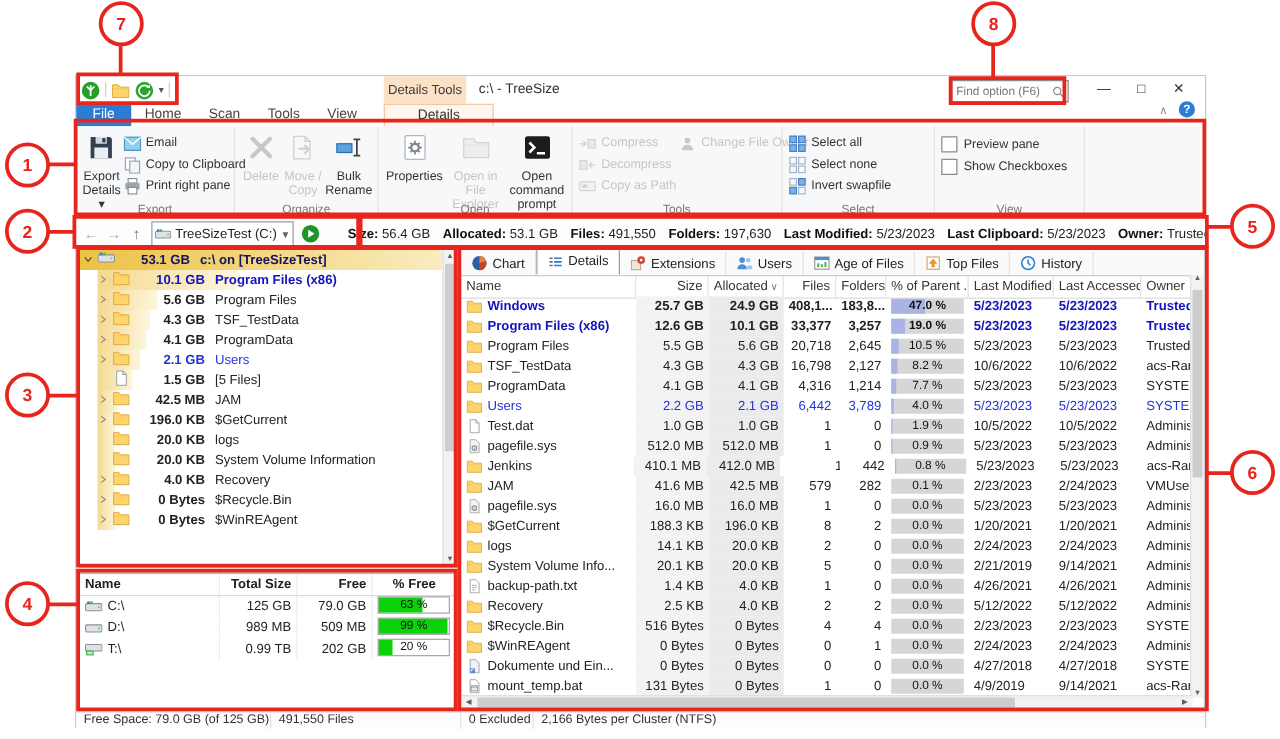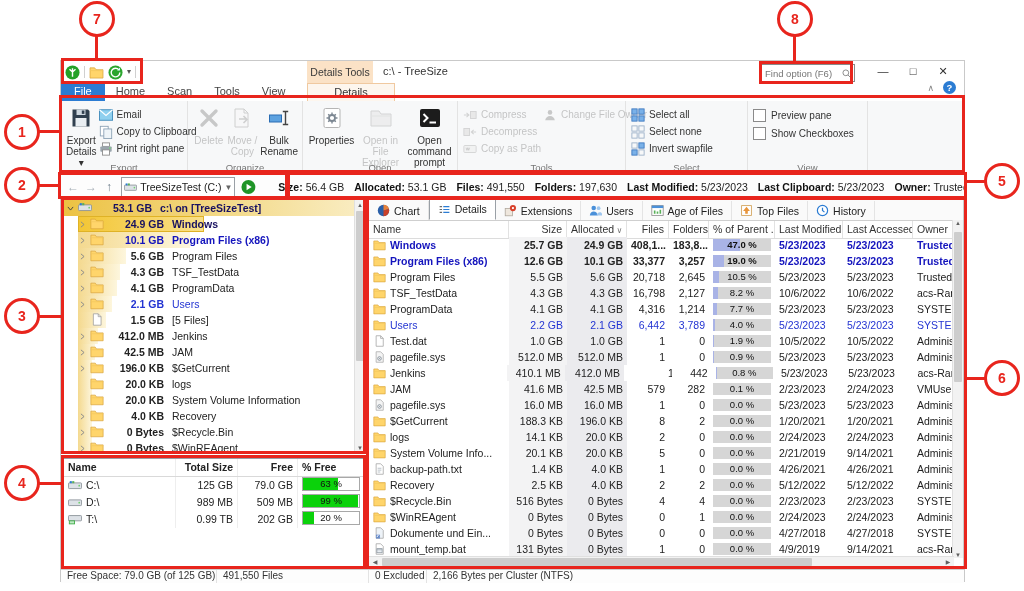--- a/index.html
+++ b/index.html
@@ -89,21 +89,21 @@
   .drivepane{position:absolute;left:2px;top:397px;width:303px;height:111px;border:1px solid #9aa0a6;
              box-sizing:border-box;background:#fff;overflow:hidden;font-size:10.5px;}
   .dhead{display:flex;height:17px;line-height:17px;font-weight:bold;color:#222;border-bottom:1px solid #d9d9d9;}
   .drow{display:flex;height:17px;line-height:17px;align-items:center;}
   .dc{box-sizing:border-box;padding:0 4px;border-right:1px solid #eee;height:100%;}
   .dc0{width:112px;display:flex;align-items:center;gap:4px;}
   .dc1{width:62px;text-align:right;}
   .dc2{width:60px;text-align:right;}
   .dc3{flex:1;border-right:0;}
   .dhead .dc1,.dhead .dc2{text-align:right;}
-  .dhead .dc3{}
+  .dhead .dc3{text-align:center;}
   .drow .icn{width:14px;height:12px;}
   .pbar{position:relative;width:56px;height:12px;border:1px solid #a8a8a8;background:#fff;margin-top:0px;}
   .pbar .fill{position:absolute;left:0;top:0;height:100%;background:#0bd20b;}
   .pbar .ptxt{position:absolute;width:100%;text-align:center;font-size:9.5px;line-height:12px;color:#111;}
   
   .rightpane{position:absolute;left:307px;top:138px;width:596px;height:370px;border:1px solid #c9c9c9;
              box-sizing:border-box;background:#fff;overflow:hidden;}
   .dtabs{display:flex;height:20px;border-bottom:1px solid #cfcfcf;background:#fafafa;align-items:flex-end;}
   .dtab{display:flex;align-items:center;gap:4px;padding:0 8px;height:19px;font-size:10.5px;color:#222;
         border-right:1px solid #e4e4e4;}
@@ -428,26 +428,20 @@
 
     <div class="treepane" id="treepane">
         <div class="trow root"><span class="bar" style="left: 0px; width: calc(100% - 11px);"></span><span class="chev tc"><svg viewBox="0 0 8 8">
               <path d="M1 2.2l3 3.6 3-3.6" fill="none" stroke="#444" stroke-width="1.1"></path>
             </svg></span><span class="icn tc"><svg viewBox="0 0 16 12">
               <rect x=".5" y="3" width="15" height="6.5" rx="1" fill="#dde2e7" stroke="#8a9198"></rect>
               <circle cx="12.8" cy="6.2" r="1" fill="#6fcf6f"></circle>
               <rect x="2" y="1" width="2.4" height="2.4" fill="#2b7cd3"></rect>
               <rect x="4.8" y="1" width="2.4" height="2.4" fill="#58b058"></rect>
             </svg></span><span class="tsize tc">53.1 GB</span><span class="tname tc">c:\ on [TreeSizeTest]</span></div>
-        <div class="trow selected"><span class="bar" style="left: 14px; width: 126px;"></span><span class="tc" style="display: inline-block; width: 12px;"></span><span class="chev tc"><svg viewBox="0 0 8 8">
-              <path d="M2.2 1l3.6 3-3.6 3" fill="none" stroke="#8a8a8a" stroke-width="1.1"></path>
-            </svg></span><span class="icn tc"><svg viewBox="0 0 16 14">
-              <path d="M1 2h5l1.5 2H15v9H1z" fill="#ffd56b" stroke="#d9a43c" stroke-width=".8"></path>
-              <path d="M1 5h14" stroke="#f3c85e" stroke-width=".9"></path>
-            </svg></span><span class="tsize tc">24.9 GB</span><span class="tname tc">Windows</span></div>
         <div class="trow bold-blue"><span class="bar" style="left: 14px; width: 112px;"></span><span class="tc" style="display: inline-block; width: 12px;"></span><span class="chev tc"><svg viewBox="0 0 8 8">
               <path d="M2.2 1l3.6 3-3.6 3" fill="none" stroke="#8a8a8a" stroke-width="1.1"></path>
             </svg></span><span class="icn tc"><svg viewBox="0 0 16 14">
               <path d="M1 2h5l1.5 2H15v9H1z" fill="#ffd56b" stroke="#d9a43c" stroke-width=".8"></path>
               <path d="M1 5h14" stroke="#f3c85e" stroke-width=".9"></path>
             </svg></span><span class="tsize tc">10.1 GB</span><span class="tname tc">Program Files (x86)</span></div>
         <div class="trow normal"><span class="bar" style="left: 14px; width: 47.6px;"></span><span class="tc" style="display: inline-block; width: 12px;"></span><span class="chev tc"><svg viewBox="0 0 8 8">
               <path d="M2.2 1l3.6 3-3.6 3" fill="none" stroke="#8a8a8a" stroke-width="1.1"></path>
             </svg></span><span class="icn tc"><svg viewBox="0 0 16 14">
               <path d="M1 2h5l1.5 2H15v9H1z" fill="#ffd56b" stroke="#d9a43c" stroke-width=".8"></path>
@@ -468,26 +462,20 @@
         <div class="trow blue"><span class="bar" style="left: 14px; width: 33.6px;"></span><span class="tc" style="display: inline-block; width: 12px;"></span><span class="chev tc"><svg viewBox="0 0 8 8">
               <path d="M2.2 1l3.6 3-3.6 3" fill="none" stroke="#8a8a8a" stroke-width="1.1"></path>
             </svg></span><span class="icn tc"><svg viewBox="0 0 16 14">
               <path d="M1 2h5l1.5 2H15v9H1z" fill="#ffd56b" stroke="#d9a43c" stroke-width=".8"></path>
               <path d="M1 5h14" stroke="#f3c85e" stroke-width=".9"></path>
             </svg></span><span class="tsize tc">2.1 GB</span><span class="tname tc">Users</span></div>
         <div class="trow normal"><span class="bar" style="left: 14px; width: 28px;"></span><span class="tc" style="display: inline-block; width: 12px;"></span><span class="chev tc"></span><span class="icn tc"><svg viewBox="0 0 14 16">
               <path d="M2.5 1h6L12 4.5V15h-9.5z" fill="#fff" stroke="#a0a0a0"></path>
               <path d="M8.5 1v3.5H12" fill="none" stroke="#a0a0a0"></path>
             </svg></span><span class="tsize tc">1.5 GB</span><span class="tname tc">[5 Files]</span></div>
-        <div class="trow normal"><span class="bar" style="left: 14px; width: 19.6px;"></span><span class="tc" style="display: inline-block; width: 12px;"></span><span class="chev tc"><svg viewBox="0 0 8 8">
-              <path d="M2.2 1l3.6 3-3.6 3" fill="none" stroke="#8a8a8a" stroke-width="1.1"></path>
-            </svg></span><span class="icn tc"><svg viewBox="0 0 16 14">
-              <path d="M1 2h5l1.5 2H15v9H1z" fill="#ffd56b" stroke="#d9a43c" stroke-width=".8"></path>
-              <path d="M1 5h14" stroke="#f3c85e" stroke-width=".9"></path>
-            </svg></span><span class="tsize tc">412.0 MB</span><span class="tname tc">Jenkins</span></div>
         <div class="trow normal"><span class="bar" style="left: 14px; width: 16.8px;"></span><span class="tc" style="display: inline-block; width: 12px;"></span><span class="chev tc"><svg viewBox="0 0 8 8">
               <path d="M2.2 1l3.6 3-3.6 3" fill="none" stroke="#8a8a8a" stroke-width="1.1"></path>
             </svg></span><span class="icn tc"><svg viewBox="0 0 16 14">
               <path d="M1 2h5l1.5 2H15v9H1z" fill="#ffd56b" stroke="#d9a43c" stroke-width=".8"></path>
               <path d="M1 5h14" stroke="#f3c85e" stroke-width=".9"></path>
             </svg></span><span class="tsize tc">42.5 MB</span><span class="tname tc">JAM</span></div>
         <div class="trow normal"><span class="bar" style="left: 14px; width: 14px;"></span><span class="tc" style="display: inline-block; width: 12px;"></span><span class="chev tc"><svg viewBox="0 0 8 8">
               <path d="M2.2 1l3.6 3-3.6 3" fill="none" stroke="#8a8a8a" stroke-width="1.1"></path>
             </svg></span><span class="icn tc"><svg viewBox="0 0 16 14">
               <path d="M1 2h5l1.5 2H15v9H1z" fill="#ffd56b" stroke="#d9a43c" stroke-width=".8"></path>

